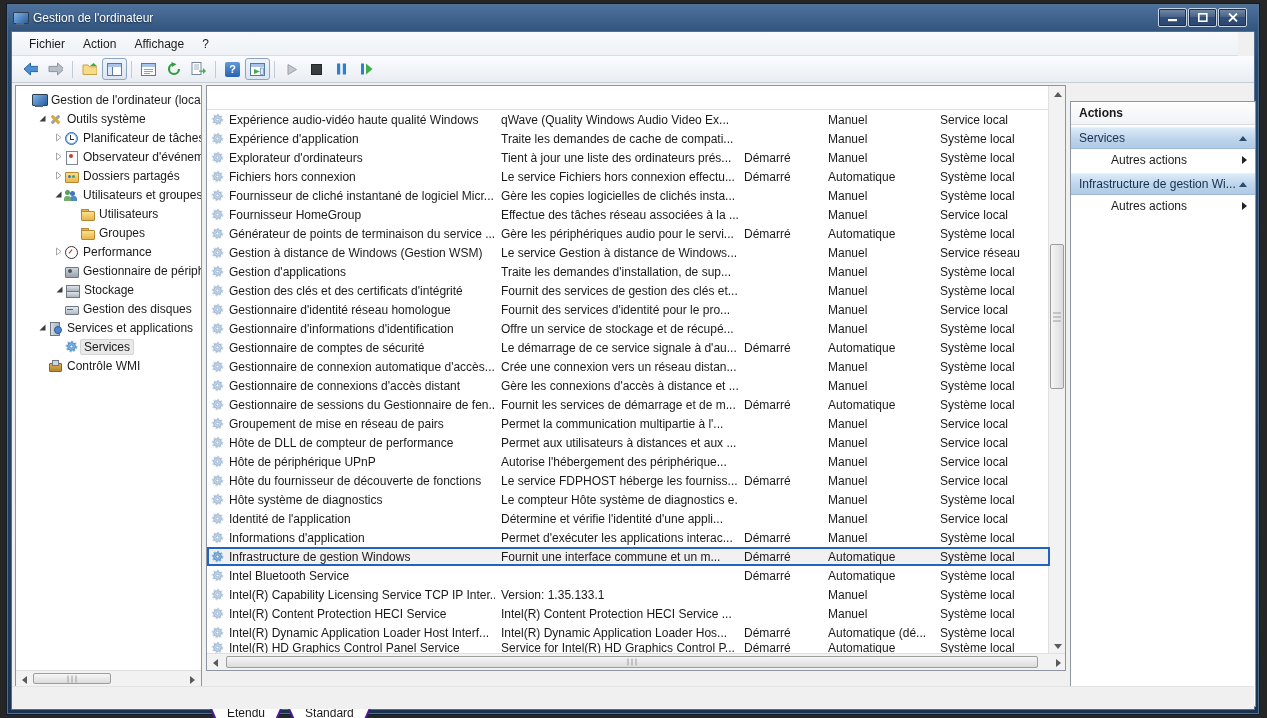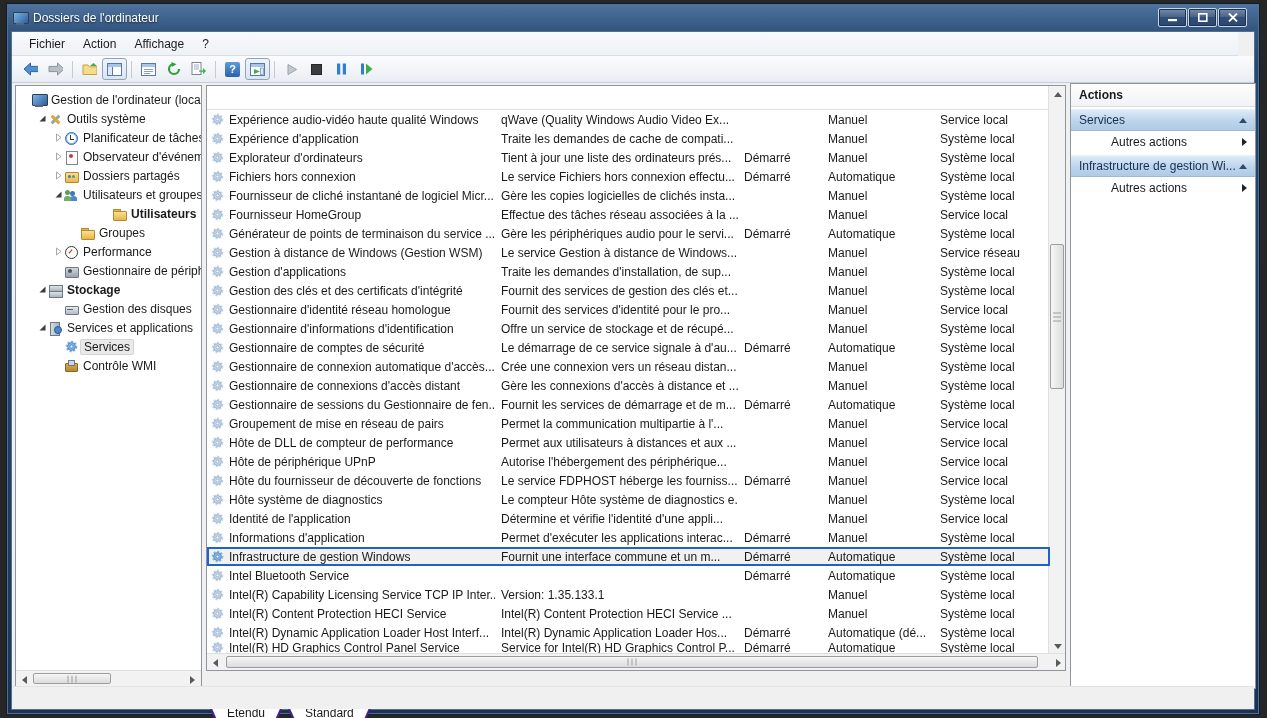--- a/index.html
+++ b/index.html
@@ -78,21 +78,21 @@
 
   
   .tabs{position:absolute;left:194px;top:588px;width:860px;height:20px;display:flex;padding-left:2px;}
   .tab{position:relative;height:19px;margin-right:2px;filter:none;}
   .tab .outer{display:block;height:19px;background:#4c1d95;clip-path:polygon(0 0,100% 0,calc(100% - 8px) 100%,8px 100%);padding:0 1px 1px 1px;margin-top:33px;}
   .tab .inner-t{display:flex;align-items:center;justify-content:center;height:18px;background:#fff;
                 clip-path:polygon(1px 0,calc(100% - 1px) 0,calc(100% - 9px) 100%,9px 100%);padding:0 18px;}
   .tab.active .inner-t{background:#fdfdfd;}
 
   
-  .actions-pane{left:1058px;top:0;width:186px;height:606px;}
+  .actions-pane{left:1058px;top:18px;width:186px;height:606px;}
   .actions-title{height:23px;display:flex;align-items:center;padding-left:8px;font-weight:bold;
                  background:linear-gradient(#fefefe,#f1f3f6);border-bottom:1px solid #d8dde3;}
   .act-section{margin-top:2px;}
   .act-header{height:22px;display:flex;align-items:center;padding:0 8px;color:#15304f;
               background:linear-gradient(#dcebf8,#bdd4eb 55%,#b0cbe7);border-top:1px solid #e7f1fa;border-bottom:1px solid #9db9d6;}
   .act-header .hl-lbl{white-space:nowrap;overflow:hidden;flex:1;}
   .act-arrow-up{width:0;height:0;border-left:4px solid transparent;border-right:4px solid transparent;border-bottom:5px solid #2c4a6b;margin-left:4px;}
   .act-item{height:22px;display:flex;align-items:center;padding:0 8px 0 40px;background:#fff;}
   .act-item .tri-right{margin-left:auto;border-left-color:#222;}
 
@@ -146,21 +146,21 @@
   .wmi-control-icon:after{content:"";position:absolute;left:4px;top:1px;width:5px;height:4px;border:1px solid #6e7882;background:#cfd6dd;}
 </style>
 </head>
 <body>
 
 <div class="screen">
   <div class="window">
 
     <div class="titlebar">
       <span class="ic small-ic computer-icon"></span>
-      <span class="title-text">Dossiers de l'ordinateur</span>
+      <span class="title-text">Gestion de l'ordinateur</span>
       <div class="win-controls">
           <div class="win-btn">
             <span class="ic minimize-icon">
               <svg width="10" height="9">
                 <rect x="0" y="6" width="9" height="2.2" fill="#fff"></rect>
               </svg>
             </span>
           </div>
           <div class="win-btn">
             <span class="ic maximize-icon">
@@ -347,21 +347,21 @@
               </div>
               <div class="tree-item" style="padding-left: 36px;">
                 <span class="arrow">
                   <svg width="9" height="9">
                     <path d="M7.5 1.5 L7.5 7.5 L1.5 7.5 Z" fill="#3c3c3c"></path>
                   </svg>
                 </span>
                 <span class="ic users-groups-icon small-ic"></span>
                 <span class="lbl">Utilisateurs et groupes l</span>
               </div>
-              <div class="tree-item" style="padding-left: 84px; font-weight: bold;">
+              <div class="tree-item" style="padding-left: 52px;">
                 <span class="arrow"></span>
                 <span class="ic folder-icon small-ic"></span>
                 <span class="lbl">Utilisateurs</span>
               </div>
               <div class="tree-item" style="padding-left: 52px;">
                 <span class="arrow"></span>
                 <span class="ic folder-icon small-ic"></span>
                 <span class="lbl">Groupes</span>
               </div>
               <div class="tree-item" style="padding-left: 36px;">
@@ -371,21 +371,21 @@
                   </svg>
                 </span>
                 <span class="ic performance-icon small-ic"></span>
                 <span class="lbl">Performance</span>
               </div>
               <div class="tree-item" style="padding-left: 36px;">
                 <span class="arrow"></span>
                 <span class="ic device-manager-icon small-ic"></span>
                 <span class="lbl">Gestionnaire de périphé</span>
               </div>
-              <div class="tree-item" style="padding-left: 20px; font-weight: bold;">
+              <div class="tree-item" style="padding-left: 37px;">
                 <span class="arrow">
                   <svg width="9" height="9">
                     <path d="M7.5 1.5 L7.5 7.5 L1.5 7.5 Z" fill="#3c3c3c"></path>
                   </svg>
                 </span>
                 <span class="ic storage-icon small-ic"></span>
                 <span class="lbl">Stockage</span>
               </div>
               <div class="tree-item" style="padding-left: 36px;">
                 <span class="arrow"></span>
@@ -405,21 +405,21 @@
                 <span class="arrow"></span>
                 <span class="ic services-icon small-ic">
                   <svg width="13" height="13" viewBox="0 0 16 16">
     <circle cx="8" cy="8" r="5.6" fill="none" stroke="#7fb2e0" stroke-width="3.2" stroke-dasharray="2.4 1.8"></circle>
     <circle cx="8" cy="8" r="4.8" fill="#7fb2e0" stroke="#3f7cb8" stroke-width="0.9"></circle>
     <circle cx="8" cy="8" r="1.9" fill="#eaf3fb" stroke="#3f7cb8" stroke-width="0.9"></circle>
   </svg>
                 </span>
                 <span class="lbl">Services</span>
               </div>
-              <div class="tree-item" style="padding-left: 36px;">
+              <div class="tree-item" style="padding-left: 20px;">
                 <span class="arrow"></span>
                 <span class="ic wmi-control-icon small-ic"></span>
                 <span class="lbl">Contrôle WMI</span>
               </div>
             </div>
           <div class="hscroll">
             <div class="sb-btn" style="left:0">
                 <span class="tri-left"></span>
               </div>
             <div class="thumb h" style="left:17px;width:78px;top:2px;bottom:2px">

